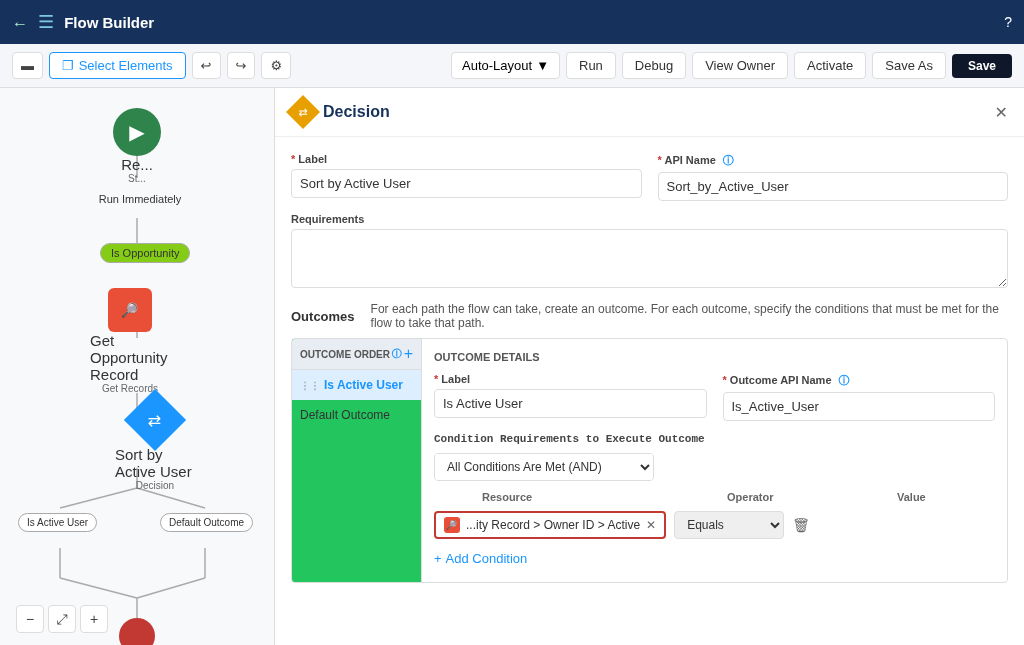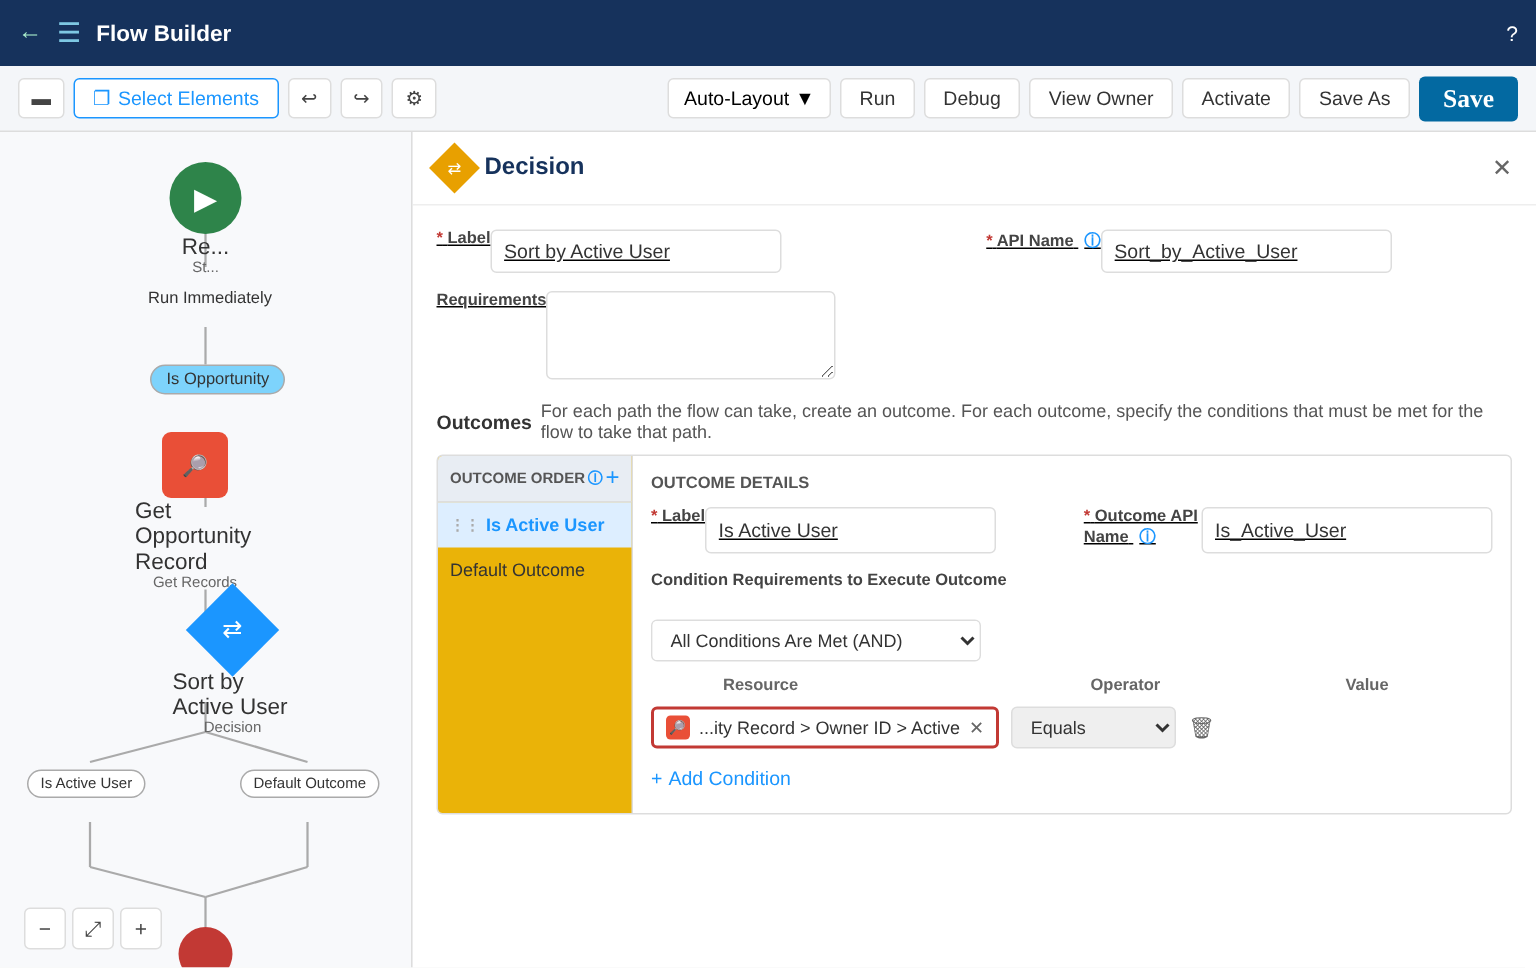--- a/index.html
+++ b/index.html
@@ -76,29 +76,28 @@
     .toolbar .saveas-btn {
       border: 1px solid #ddd;
       background: white;
       border-radius: 4px;
       padding: 5px 12px;
       cursor: pointer;
       font-size: 13px;
       color: #333;
     }
     .toolbar .save-btn {
-      background: #0369a1;
+      background: #0f172a;
       color: white;
       border: none;
       border-radius: 4px;
       padding: 5px 16px;
       cursor: pointer;
-      font-size: 17px;
+      font-size: 12px;
       font-weight: 600;
-      font-family: Liberation Serif, serif;
     }
 
     
     .main-area {
       display: flex;
       height: calc(645px - 88px);
     }
 
     
     .canvas {
@@ -187,23 +186,22 @@
       padding: 16px;
     }
 
     .form-row {
       display: flex;
       gap: 16px;
       margin-bottom: 12px;
     }
     .form-field {
       display: flex;
-      flex-direction: row;
+      flex-direction: column;
       flex: 1;
-      text-decoration: underline;
     }
     .form-field label {
       font-size: 11px;
       font-weight: 600;
       color: #444;
       margin-bottom: 4px;
     }
     .form-field label .required { color: #c23934; }
     .form-field input, .form-field textarea, .form-field select {
       border: 1px solid #ddd;
@@ -215,40 +213,40 @@
     }
     .form-field textarea {
       resize: vertical;
       min-height: 56px;
     }
 
     .outcomes-header {
       display: flex;
       align-items: center;
       margin-bottom: 8px;
-      gap: 6px;
+      gap: 16px;
     }
     .outcomes-header h3 {
       font-size: 13px;
       font-weight: 700;
       color: #333;
     }
 
     .outcomes-area {
       display: flex;
       gap: 0;
       border: 1px solid #ddd;
       border-radius: 4px;
       overflow: hidden;
     }
 
     .outcomes-list {
       width: 130px;
       border-right: 1px solid #ddd;
-      background: #eab308;
+      background: #22c55e;
     }
     .outcomes-list-header {
       display: flex;
       align-items: center;
       justify-content: space-between;
       padding: 6px 8px;
       border-bottom: 1px solid #ddd;
       background: #e8edf3;
     }
     .outcomes-list-header span {
@@ -403,21 +401,22 @@
     }
 
     .condition-req-row {
       margin-bottom: 10px;
     }
     .condition-req-row label {
       font-size: 11px;
       font-weight: 600;
       color: #444;
       display: block;
-      margin-bottom: 20px;
+      margin-bottom: 8px;
+      font-family: Liberation Mono, monospace;
     }
     .condition-req-select {
       display: flex;
       align-items: center;
       border: 1px solid #ddd;
       border-radius: 4px;
       overflow: hidden;
       max-width: 220px;
     }
     .condition-req-select select {
@@ -513,21 +512,21 @@
 
     <div class="flow-node" style="left:113px; top:20px;">
       <div class="node-circle-green">▶</div>
       <span class="node-label">Re...</span>
       <span class="node-sublabel">St...</span>
     </div>
 
     <div style="position:absolute; left:70px; top:105px; font-size:11px; color:#333; text-align:center; width:140px;">Run Immediately</div>
 
     <div style="position:absolute; left:100px; top:155px; display:flex; flex-direction:column; align-items:center;">
-      <div style="border:1px solid #aaa; border-radius:12px; padding:3px 10px; font-size:11px; background:#7dd3fc; color:#333;">Is Opportunity</div>
+      <div style="border:1px solid #aaa; border-radius:12px; padding:3px 10px; font-size:11px; background:#84cc16; color:#333;">Is Opportunity</div>
     </div>
 
     <div style="position:absolute; left:90px; top:200px; display:flex; flex-direction:column; align-items:center;">
       <div class="node-rect-pink">
         <span style="font-size:14px;">🔎</span>
       </div>
       <span class="node-label">Get Opportunity Record</span>
       <span class="node-sublabel">Get Records</span>
     </div>
 

